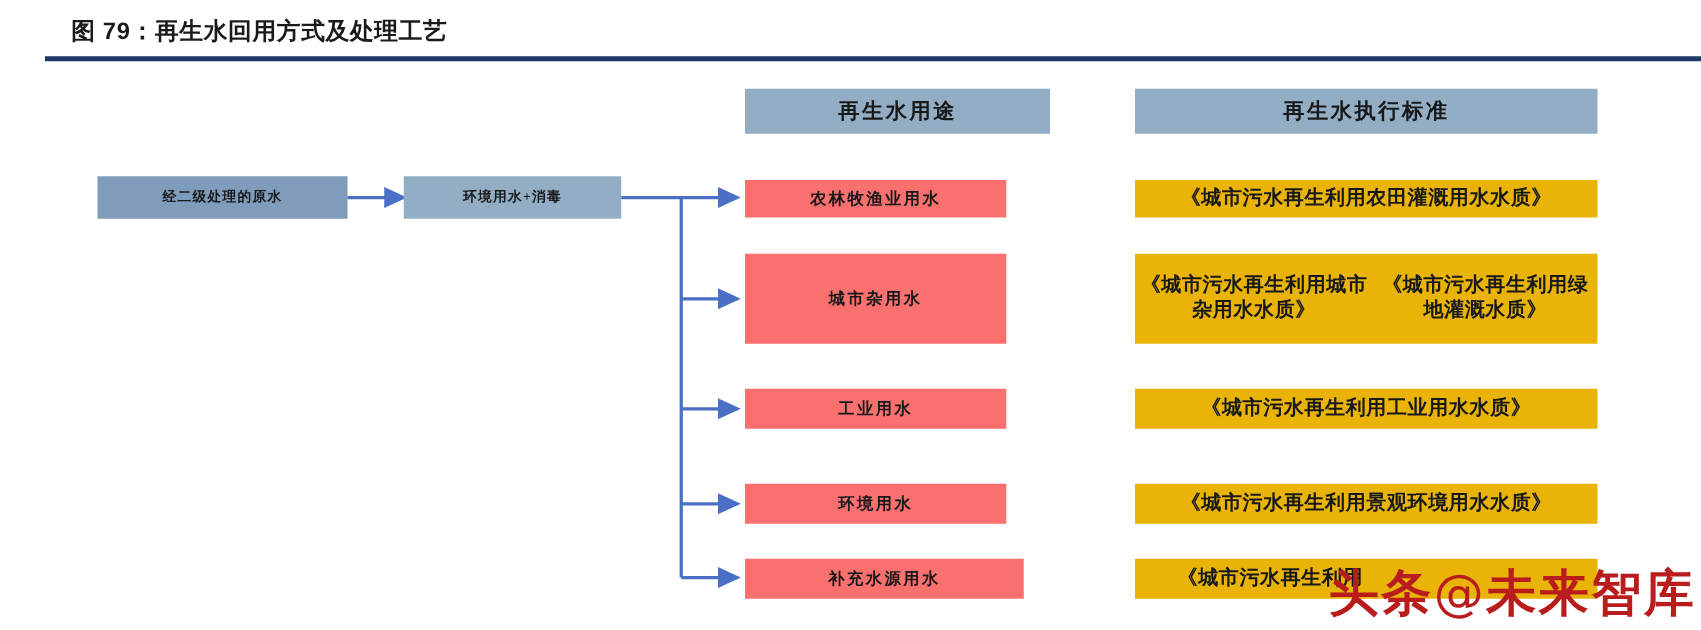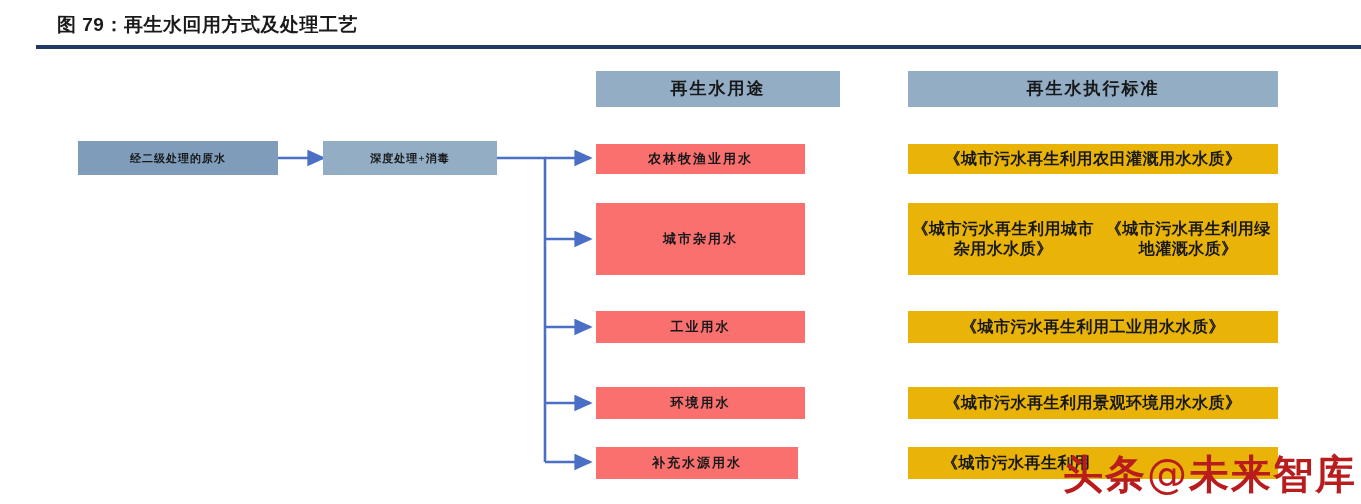--- a/index.html
+++ b/index.html
@@ -119,35 +119,35 @@
 
   <line x1="545" y1="158" x2="590" y2="158" stroke="#4a6fc4" stroke-width="2.6" marker-end="url(#arrowhead)"></line>
   <line x1="545" y1="239" x2="590" y2="239" stroke="#4a6fc4" stroke-width="2.6" marker-end="url(#arrowhead)"></line>
   <line x1="545" y1="327" x2="590" y2="327" stroke="#4a6fc4" stroke-width="2.6" marker-end="url(#arrowhead)"></line>
   <line x1="545" y1="403" x2="590" y2="403" stroke="#4a6fc4" stroke-width="2.6" marker-end="url(#arrowhead)"></line>
   <line x1="545" y1="462" x2="590" y2="462" stroke="#4a6fc4" stroke-width="2.6" marker-end="url(#arrowhead)"></line>
 </svg>
 
 <div class="node node-blue src-box" style="left:78px; top:141px; width:200px; height:34px;">经二级处理的原水</div>
 
-<div class="node node-bluegray src-box" style="left:323px; top:141px; width:174px; height:34px;">深度处理+消毒</div>
+<div class="node node-bluegray src-box" style="left:323px; top:141px; width:174px; height:34px;">环境用水+消毒</div>
 
 <div class="node node-bluegray header-box" style="left:596px; top:71px; width:244px; height:36px;">再生水用途</div>
 
 <div class="node node-bluegray header-box" style="left:908px; top:71px; width:370px; height:36px;">再生水执行标准</div>
 
 <div class="node node-red use-box" style="left:596px; top:144px; width:209px; height:30px;">农林牧渔业用水</div>
 
 <div class="node node-red use-box" style="left:596px; top:203px; width:209px; height:72px;">城市杂用水</div>
 
 <div class="node node-red use-box" style="left:596px; top:311px; width:209px; height:32px;">工业用水</div>
 
 <div class="node node-red use-box" style="left:596px; top:387px; width:209px; height:32px;">环境用水</div>
 
-<div class="node node-red use-box" style="left:596px; top:447px; width:202px; height:32px;">补充水源用水</div>
+<div class="node node-red use-box" style="left:596px; top:447px; width:223px; height:32px;">补充水源用水</div>
 
 <div class="node node-red-soft std-box" style="left:908px; top:144px; width:370px; height:30px;">
   <span class="two-line">《城市污水再生利用农田灌溉用水水质》</span>
 </div>
 
 <div class="node node-red-soft std-box" style="left:908px; top:203px; width:370px; height:72px; flex-direction:row;">
   <span class="two-line">《城市污水再生利用城市杂用水水质》</span>
   <span class="two-line">《城市污水再生利用绿地灌溉水质》</span>
 </div>
 

